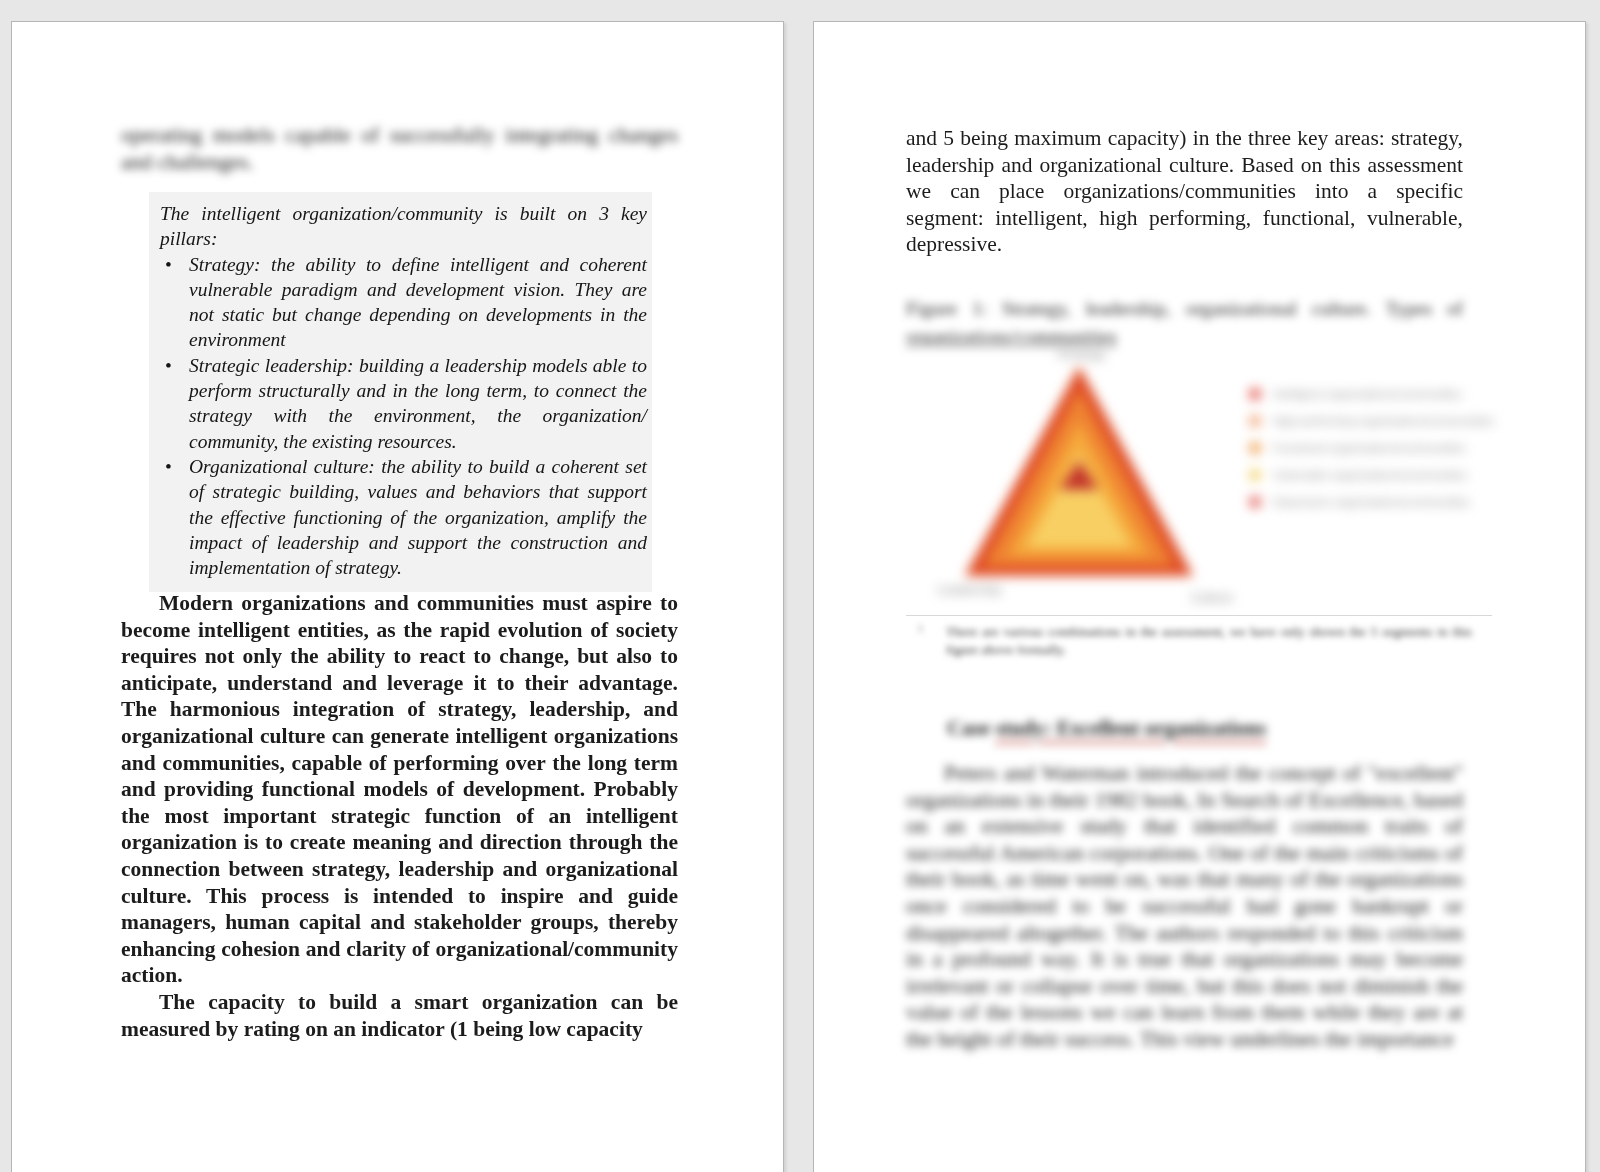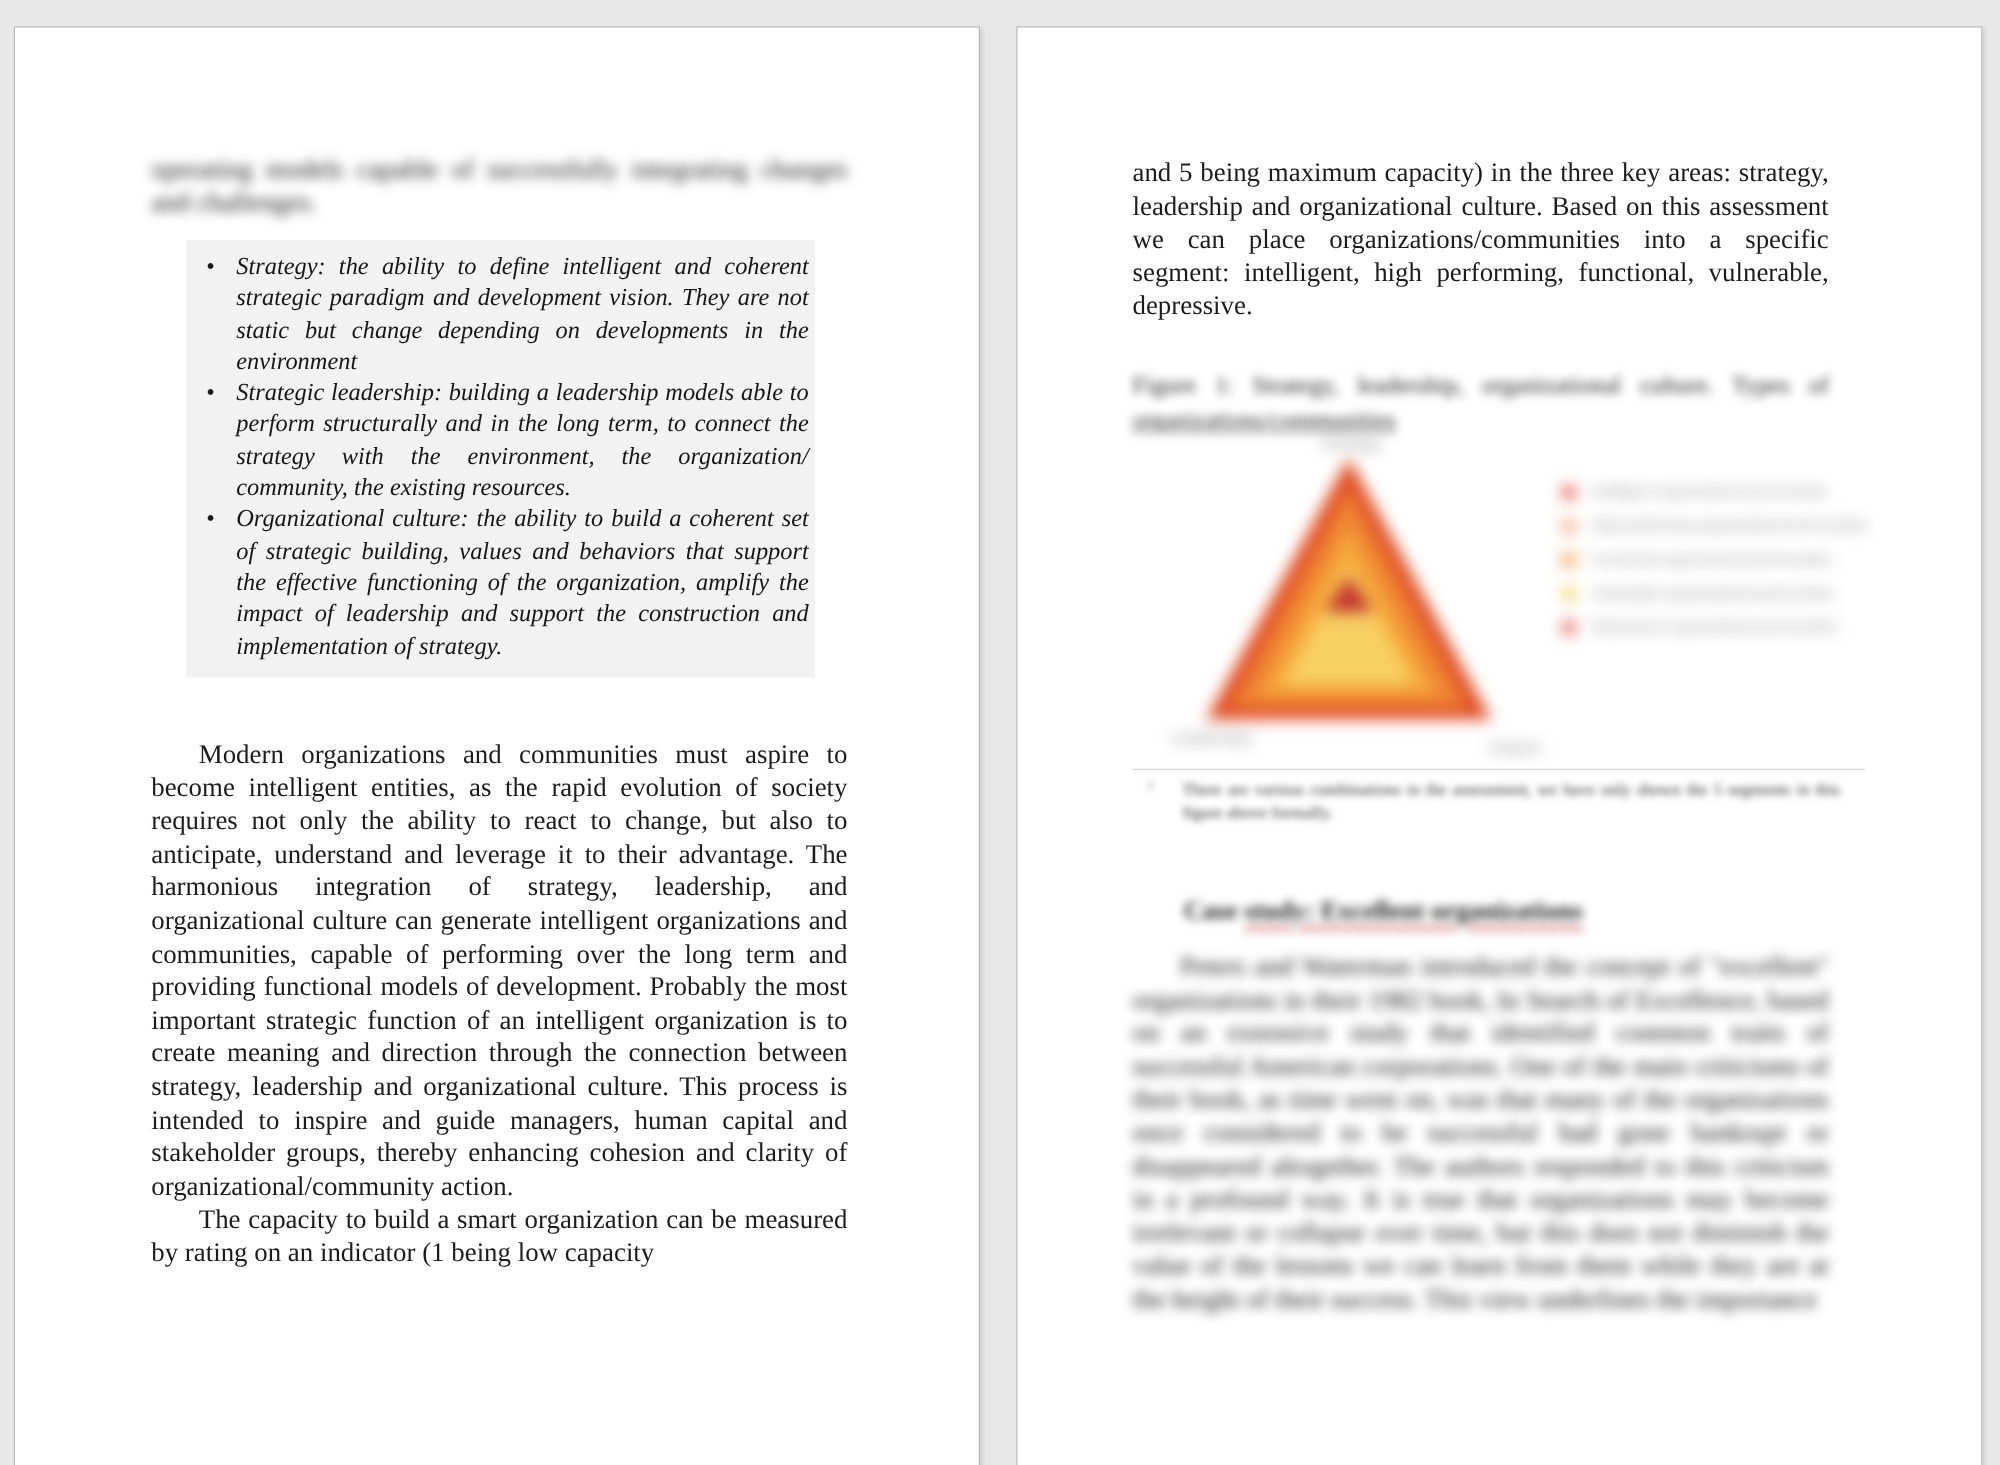--- a/index.html
+++ b/index.html
@@ -48,21 +48,21 @@
     padding:9px 5px 12px 11px;
     font-style:italic;
     font-size:19.5px;
     line-height:25.3px;
     text-align:justify;
     color:#161616;
   }
   .qbullet { position:relative; padding-left:29px; }
   .qdot { position:absolute; left:5px; top:0; font-style:normal; }
 
-  .left-body { position:absolute; left:109px; top:568px; width:557px; }
+  .left-body { position:absolute; left:109px; top:568px; width:557px;font-weight:bold; }
   .left-body p { margin:0; }
 
   
   .right-top { position:absolute; left:92px; top:103px; width:557px; }
 
   .fig-caption {
     position:absolute; left:92px; top:273px; width:557px;
     font-size:19.5px; line-height:28px; color:#2a2a2a;
   }
   .fig-caption .l1 { text-align:justify; text-align-last:justify; }
@@ -115,23 +115,24 @@
   }
 </style>
 </head>
 <body>
 
 <div class="page" id="left-page">
 
   <div class="carryover body-text blur45">operating models capable of successfully integrating changes and challenges.</div>
 
   <div class="quote-block">
+    <div>The intelligent organization/community is built on 3 key pillars:</div>
     <div class="qbullet">
       <span class="qdot">•</span>
-      <span>Strategy: the ability to define intelligent and coherent strategic paradigm and development vision. They are not static but change depending on developments in the environment</span>
+      <span>Strategy: the ability to define intelligent and coherent vulnerable paradigm and development vision. They are not static but change depending on developments in the environment</span>
     </div>
     <div class="qbullet">
       <span class="qdot">•</span>
       <span>Strategic leadership: building a leadership models able to perform structurally and in the long term, to connect the strategy with the environment, the organization/ community, the existing resources.</span>
     </div>
     <div class="qbullet">
       <span class="qdot">•</span>
       <span>Organizational culture: the ability to build a coherent set of strategic building, values and behaviors that support the effective functioning of the organization, amplify the impact of leadership and support the construction and implementation of strategy.</span>
     </div>
   </div>

